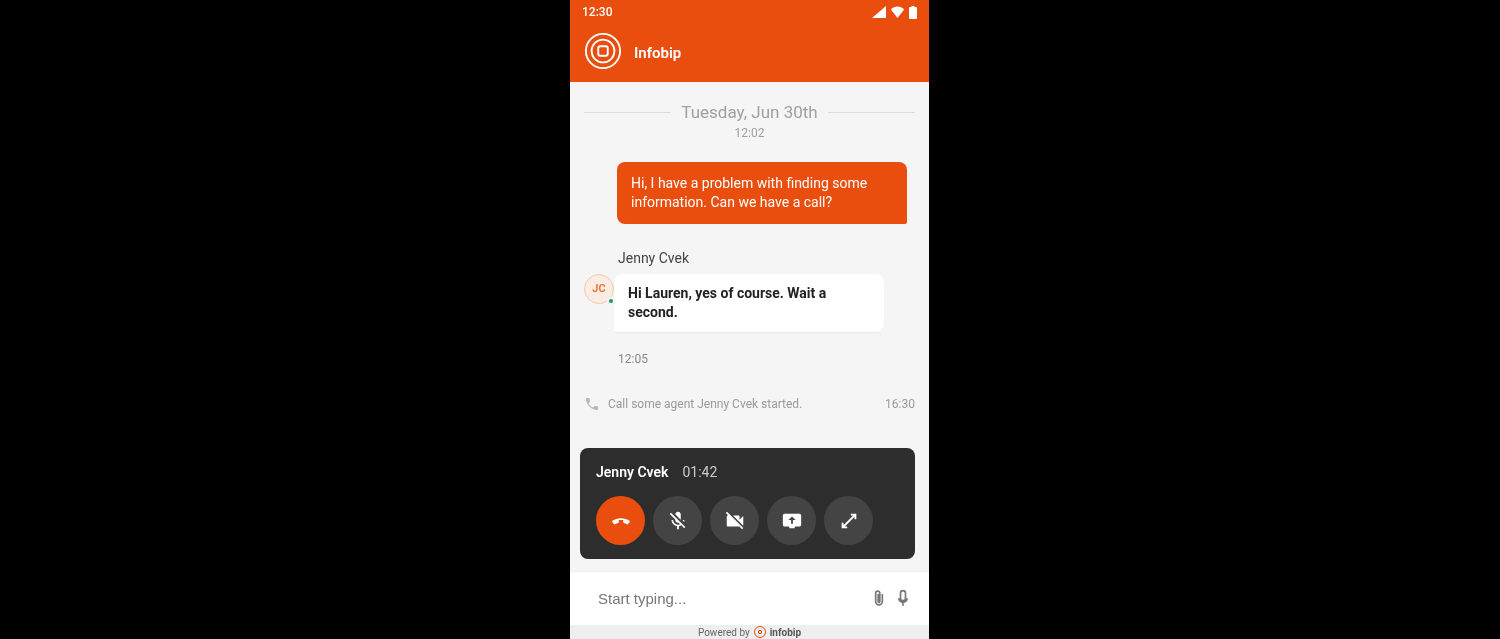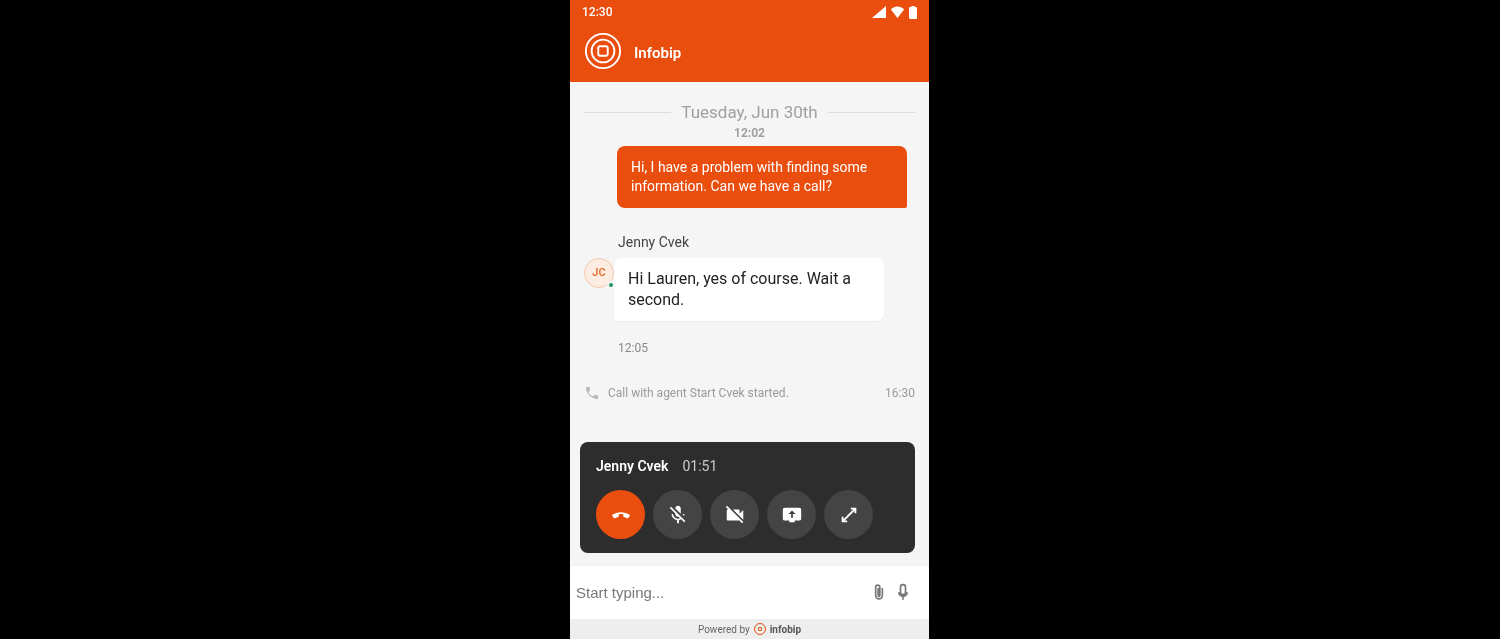--- a/index.html
+++ b/index.html
@@ -7,45 +7,45 @@
   .stage { position: relative; width: 1500px; height: 639px; background: #000; }
   .phone { position: absolute; left: 570px; top: 0; width: 359px; height: 639px; background: #f0abfc; display: flex; flex-direction: column; justify-content: flex-end; }
   .status-bar { height: 24px; background: #e94e0f; color: #fff; display: flex; align-items: center; padding: 0 12px; font-size: 12px; font-weight: 500; }
   .status-time { flex: 1; }
   .status-icons { display: flex; gap: 4px; align-items: center; }
   .header { height: 58px; background: #e94e0f; color: #fff; display: flex; align-items: center; padding: 0 14px; gap: 12px; }
   .header-title { font-size: 15px; font-weight: 600; }
   .conversation { flex: 1; background: #f5f5f5; position: relative; padding: 12px 14px 0 14px; overflow: hidden; }
   .date-line { display: flex; align-items: center; gap: 10px; color: #a0a0a0; font-size: 17px; margin-top: 8px; margin-bottom: 4px; }
   .date-rule { flex: 1; height: 1px; background: #ddd; }
-  .time-center { text-align: center; color: #a0a0a0; font-size: 12px; margin-bottom: 6px; font-weight: bold; }
+  .time-center { text-align: center; color: #a0a0a0; font-size: 12px; margin-bottom: 22px; }
   .bubble-out { background: #e94e0f; color: #fff; border-radius: 8px 8px 2px 8px; padding: 12px 14px; font-size: 14px; line-height: 1.35; max-width: 290px; margin-left: auto; margin-right: 8px; }
   .agent-block { margin-top: 26px; }
   .agent-name { font-size: 14px; color: #444; margin-left: 34px; margin-bottom: 8px; }
   .agent-row { display: flex; align-items: flex-start; }
   .avatar { position: relative; width: 30px; height: 30px; border-radius: 50%; background: #fdece2; border: 1px solid #f3c8ae; display: flex; align-items: center; justify-content: center; font-size: 11px; font-weight: 600; color: #e57234; }
   .avatar-dot { position: absolute; bottom: -2px; right: -2px; width: 8px; height: 8px; border-radius: 50%; background: #1a9964; border: 2px solid #f5f5f5; }
-  .bubble-in { background: #fff; color: #222; border-radius: 8px 8px 8px 2px; padding: 10px 14px; font-size: 16px; line-height: 1.35; max-width: 270px; box-shadow: 0 1px 1px rgba(0,0,0,.05); }
+  .bubble-in { background: #fff; color: #222; border-radius: 8px 8px 8px 2px; padding: 10px 14px; font-size: 14px; line-height: 1.35; max-width: 270px; box-shadow: 0 1px 1px rgba(0,0,0,.05); font-weight: bold; }
   .time-under { font-size: 12px; color: #888; margin-left: 34px; margin-top: 20px; }
   .system-row { display: flex; align-items: center; margin-top: 30px; color: #9a9a9a; font-size: 12px; }
   .system-icon { width: 16px; height: 16px; margin-right: 8px; color: #b8b8b8; }
   .system-time { margin-left: auto; }
   .call-card { position: absolute; left: 10px; right: 14px; bottom: 12px; background: #2d2d2d; border-radius: 8px; padding: 16px 16px 14px 16px; color: #fff; }
   .call-head { display: flex; align-items: center; gap: 14px; font-size: 14px; margin-bottom: 16px; }
   .call-name { font-weight: 600; }
   .call-timer { color: #ccc; }
   .call-btns { display: flex; gap: 8px; }
   .cbtn { width: 49px; height: 49px; border-radius: 50%; background: #444; display: flex; align-items: center; justify-content: center; color: #fff; }
   .cbtn.hangup { background: #e94e0f; }
   .cbtn svg { width: 22px; height: 22px; }
-  .composer { height: 54px; background: #fff; display: flex; align-items: center; padding: 0 16px 0 6px; gap: 4px; border-top: 1px solid #eee; }
+  .composer { height: 54px; background: #fff; display: flex; align-items: center; padding: 0 16px 0 28px; gap: 4px; border-top: 1px solid #eee; }
   .composer-input { flex: 1; border: none; outline: none; font-size: 15px; color: #333; background: transparent; }
   .composer-input::placeholder { color: #777; }
   .composer-icon { color: #777; display: flex; align-items: center; justify-content: center; }
-  .footer { height: 20px; background: #eee; display: flex; align-items: center; justify-content: center; gap: 4px; font-size: 10px; color: #666; }
+  .footer { height: 14px; background: #eee; display: flex; align-items: center; justify-content: center; gap: 4px; font-size: 10px; color: #666; }
   .footer-logo { width: 12px; height: 12px; border-radius: 50%; border: 1px solid #e94e0f; display: inline-flex; align-items: center; justify-content: center; }
   .footer-logo-inner { width: 4px; height: 4px; border: 1px solid #e94e0f; border-radius: 1px; }
   .footer-brand { font-weight: 700; color: #555; }
 </style>
 </head>
 <body>
 
 <div class="stage">
   <div class="phone">
 
@@ -97,28 +97,28 @@
         </div>
         <div class="time-under">12:05</div>
       </div>
 
       <div class="system-row">
         <span class="system-icon">
           <svg viewBox="0 0 24 24" width="16" height="16">
               <path fill="currentColor" d="M6.6 10.8c1.4 2.8 3.8 5.1 6.6 6.6l2.2-2.2c.3-.3.7-.4 1.1-.3 1.2.4 2.4.6 3.7.6.6 0 1 .5 1 1V20c0 .6-.4 1-1 1C10.9 21 3 13.1 3 3.9c0-.6.5-1 1-1h3.5c.6 0 1 .4 1 1 0 1.3.2 2.5.6 3.7.1.4 0 .8-.3 1.1L6.6 10.8z"></path>
             </svg>
         </span>
-        <span>Call with agent Start Cvek started.</span>
+        <span>Call some agent Jenny Cvek started.</span>
         <span class="system-time">16:30</span>
       </div>
 
       <div class="call-card">
         <div class="call-head">
           <span class="call-name">Jenny Cvek</span>
-          <span class="call-timer">01:51</span>
+          <span class="call-timer">01:42</span>
         </div>
         <div class="call-btns">
           <div class="cbtn hangup">
             <svg viewBox="0 0 24 24">
                 <path fill="#fff" d="M12 9C8.5 9 5.3 10 2.7 11.8c-.4.3-.5.9-.2 1.3l1.8 2.3c.3.4.9.5 1.3.2 1-.7 2.1-1.2 3.3-1.5.4-.1.7-.5.7-.9V11c.8-.1 1.6-.2 2.4-.2s1.6.1 2.4.2v2.2c0 .4.3.8.7.9 1.2.3 2.3.8 3.3 1.5.4.3 1 .2 1.3-.2l1.8-2.3c.3-.4.2-1-.2-1.3C18.7 10 15.5 9 12 9z"></path>
               </svg>
           </div>
           <div class="cbtn">
             <svg viewBox="0 0 24 24">
                 <path fill="#fff" d="M19 11c0 .7-.1 1.4-.3 2l-1.5-1.5c0-.2 0-.3 0-.5h1.8zM15 11V5c0-1.7-1.3-3-3-3-1.5 0-2.7 1.1-3 2.5l6 6V11zM4.3 3L3 4.3l6 6V11c0 1.7 1.3 3 3 3 .2 0 .4 0 .6-.1l1.7 1.7c-.7.3-1.5.4-2.3.4-2.8 0-5.3-2.1-5.3-5H5c0 3.4 2.7 6.2 6 6.7V21h2v-3.3c.9-.1 1.8-.5 2.6-1l3.1 3.1 1.3-1.3L4.3 3z"></path>

